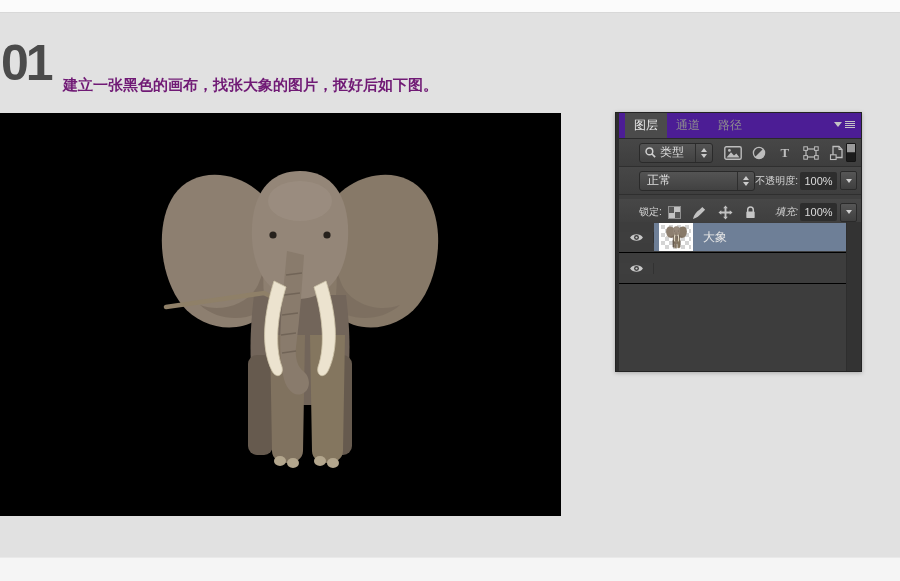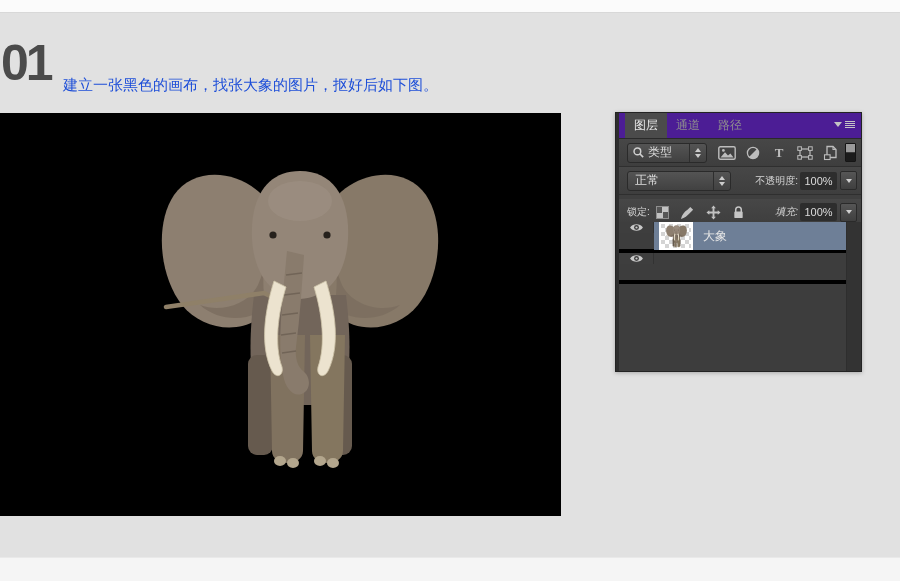--- a/index.html
+++ b/index.html
@@ -14,21 +14,21 @@
   .bottom-strip { position:absolute; left:0; top:557px; width:900px; height:24px; background:#f5f5f5; border-top:1px solid #e9e9e9; }
 
   
   .step-number {
     position:absolute; left:1px; top:33px;
     font-size:50px; line-height:60px; font-weight:bold;
     letter-spacing:-3px; color:#4b4b4b;
   }
   .step-text {
     position:absolute; left:63px; top:76px;
-    font-size:15px; font-weight:normal; color:#1d4ed8;
+    font-size:15px; font-weight:bold; color:#701a75;
   }
 
   
   .canvas {
     position:absolute; left:0; top:113px; width:561px; height:403px;
     background:#000;
   }
   .elephant-main { position:absolute; left:160px; top:42px; width:280px; height:320px; }
 
   
@@ -53,34 +53,34 @@
     position:absolute; right:6px; top:8px; display:flex; align-items:center; gap:3px;
   }
   .pm-arrow { width:0; height:0; border-left:4px solid transparent; border-right:4px solid transparent; border-top:5px solid #c4c4c4; }
   .pm-lines { display:flex; flex-direction:column; gap:1px; }
   .pm-lines i { display:block; width:10px; height:1px; background:#c4c4c4; }
 
   .row-strip {
     position:absolute; left:0; right:0; height:28px;
     background:linear-gradient(#474747,#3e3e3e);
     border-bottom:1px solid #2f2f2f;
-    display:flex; align-items:center; padding-left:8px;
+    display:flex; align-items:center; padding-left:20px;
   }
   .filter-row { top:26px; }
   .blend-row  { top:54px; }
   .lock-row   { top:86px; height:27px; }
 
   .select {
     height:20px; display:flex; align-items:center;
     background:linear-gradient(#545454,#414141);
     border:1px solid #2a2a2a; border-radius:3px;
     color:#dedede; font-size:12px;
   }
   .search-select { width:80px; padding-left:4px; }
-  .mode-select { width:104px; padding-left:7px; }
+  .mode-select { width:116px; padding-left:7px; }
   .select .grow { flex:1; }
   .stepper { display:flex; flex-direction:column; gap:2px; padding:0 5px; border-left:1px solid #2e2e2e; margin-left:4px; height:100%; justify-content:center; }
   .tri-up   { width:0; height:0; border-left:3.5px solid transparent; border-right:3.5px solid transparent; border-bottom:4px solid #cccccc; }
   .tri-down { width:0; height:0; border-left:3.5px solid transparent; border-right:3.5px solid transparent; border-top:4px solid #cccccc; }
 
   .f-icons { display:flex; align-items:center; gap:8px; margin-left:11px; }
   .f-icon { width:18px; height:16px; display:flex; align-items:center; justify-content:center; }
   .t-glyph { font-size:13px; font-weight:bold; color:#bdbdbd; font-family:"Liberation Serif", serif; }
   .filter-switch {
     margin-left:auto; margin-right:5px; width:11px; height:19px;
@@ -112,21 +112,21 @@
   }
 
   
   .layer-list {
     position:absolute; left:0; right:0; top:109px; bottom:0;
     display:flex; background:#3d3d3d;
   }
   .rows-col { flex:1; display:flex; flex-direction:column; }
   .list-gutter { width:15px; background:#333333; border-left:1px solid #2e2e2e; }
 
-  .layer-row { height:31px; display:flex; align-items:flex-start; border-bottom:4px solid #000000; }
+  .layer-row { height:31px; display:flex; align-items:center; border-bottom:1px solid #000000; }
   .eye-cell { width:35px; border-right:1px solid #323232; display:flex; align-items:center; justify-content:center; background:#3e3e3e; }
   .row-content { flex:1; display:flex; align-items:center; padding-left:5px; }
   .layer-row.selected .row-content { background:#6e7f97; }
 
   .thumb { width:34px; height:28px; flex:0 0 auto; }
   .thumb.transparent {
     border:2px solid #ffffff;
     background:repeating-conic-gradient(#ffffff 0 25%, #d4d4d4 0 50%) 0 0/8px 8px;
     display:flex; align-items:center; justify-content:center;
   }

